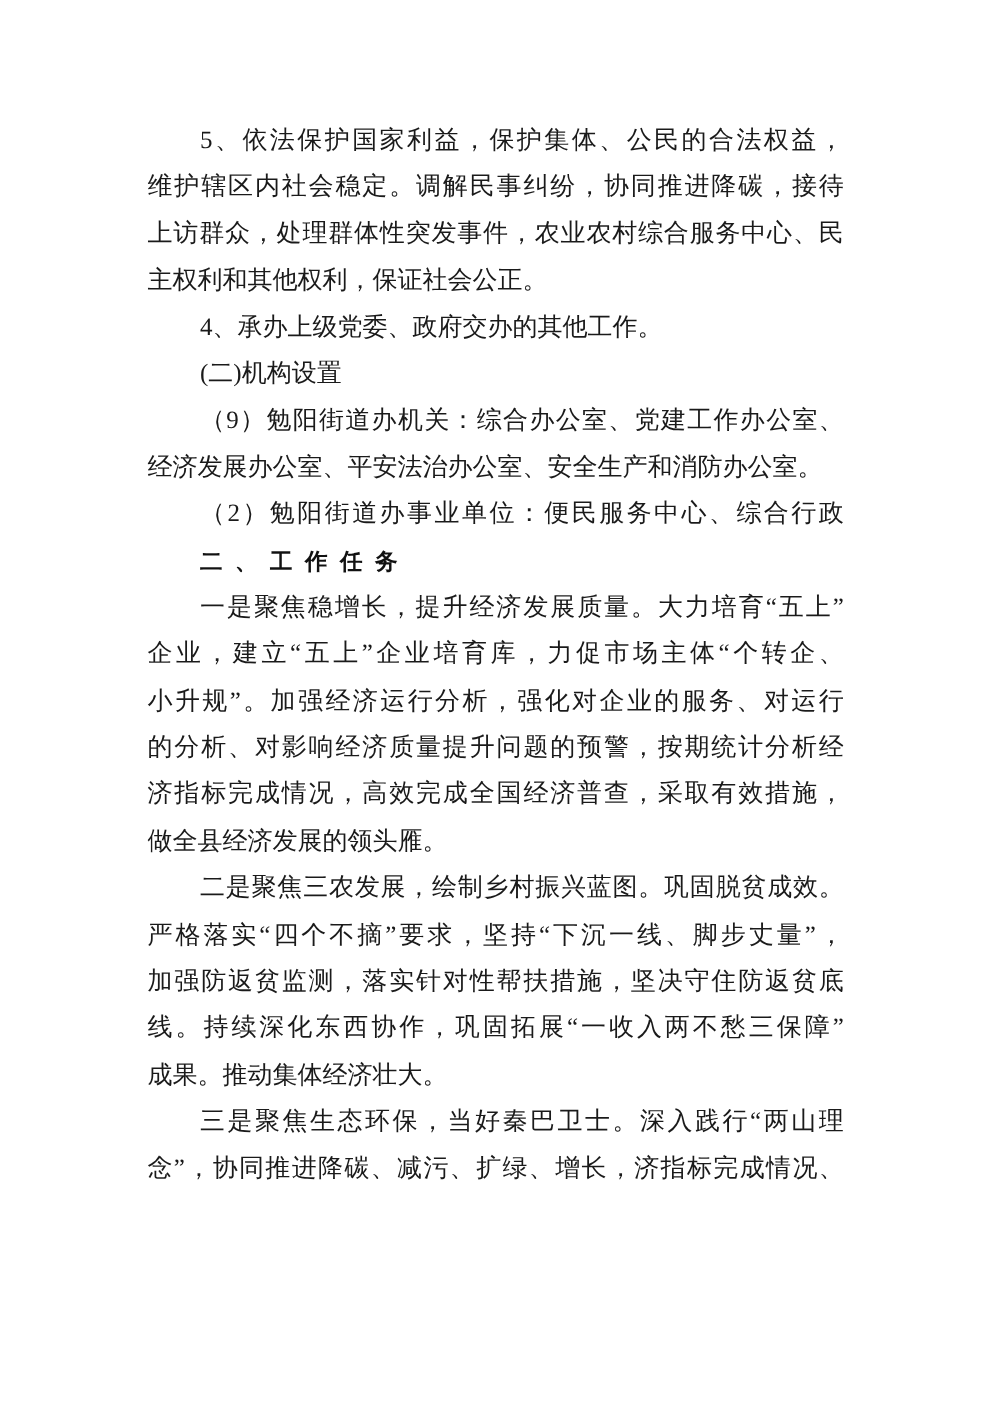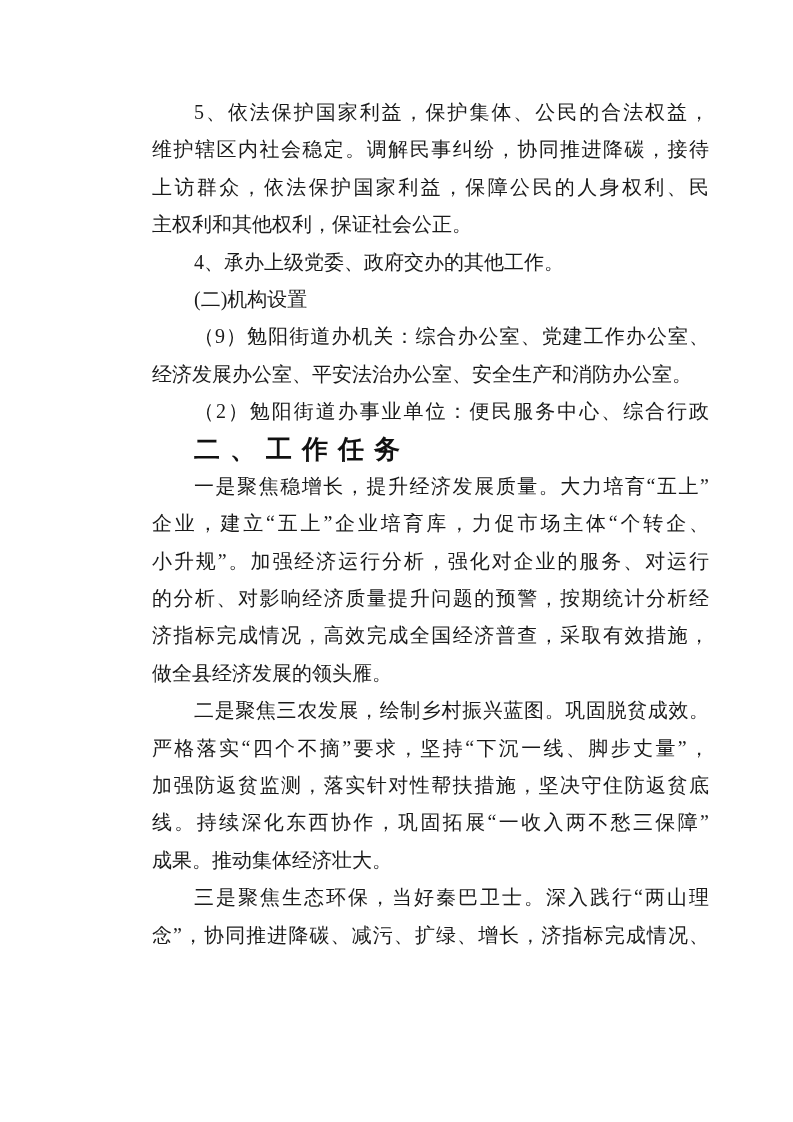--- a/index.html
+++ b/index.html
@@ -16,21 +16,20 @@
     position: relative;
     width: 793px;
     height: 1122px;
     background: #ffffff;
   }
   .content {
     position: absolute;
     left: 118px;
     top: 94px;
     width: 557px;
-    margin-left: 34px;
   }
   .paragraph {
     margin: 0;
     padding: 0;
   }
   .line {
     font-family: "Liberation Serif", "DejaVu Serif", serif;
     font-size: 20px;
     line-height: 37.4px;
     height: 37.4px;
@@ -41,34 +40,34 @@
   }
   .line.fill {
     text-align-last: justify;
   }
   .line.indent {
     text-indent: 42px;
   }
   .paragraph.heading .line {
     font-family: "Liberation Sans", "DejaVu Sans", sans-serif;
     font-weight: 700;
-    font-size: 26px;
+    font-size: 18px;
     letter-spacing: 10px;
     color: #111111;
   }
 </style>
 </head>
 <body>
 
 <div class="page">
   <div class="content">
       <div class="paragraph">
         <div class="line indent fill">5、依法保护国家利益，保护集体、公民的合法权益，</div>
         <div class="line fill">维护辖区内社会稳定。调解民事纠纷，协同推进降碳，接待</div>
-        <div class="line fill">上访群众，依法保护国家利益，保障公民的人身权利、民</div>
+        <div class="line fill">上访群众，处理群体性突发事件，农业农村综合服务中心、民</div>
         <div class="line">主权利和其他权利，保证社会公正。</div>
       </div>
       <div class="paragraph">
         <div class="line indent">4、承办上级党委、政府交办的其他工作。</div>
       </div>
       <div class="paragraph">
         <div class="line indent">(二)机构设置</div>
       </div>
       <div class="paragraph">
         <div class="line indent fill">（9）勉阳街道办机关：综合办公室、党建工作办公室、</div>

